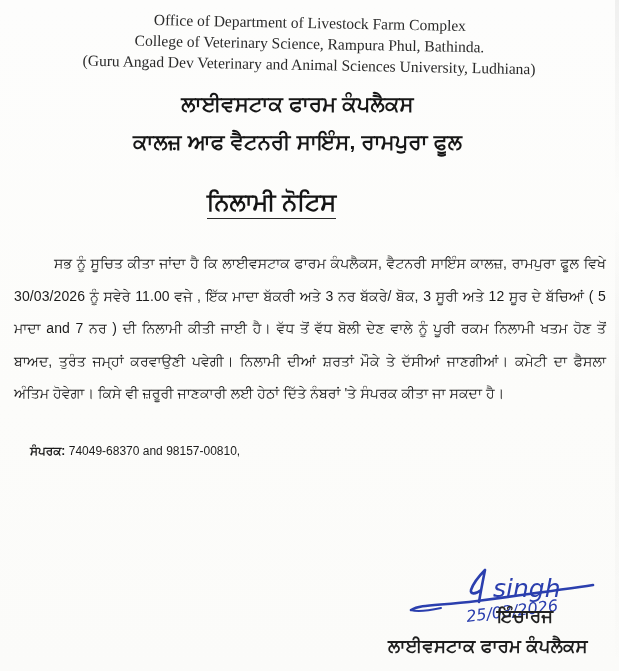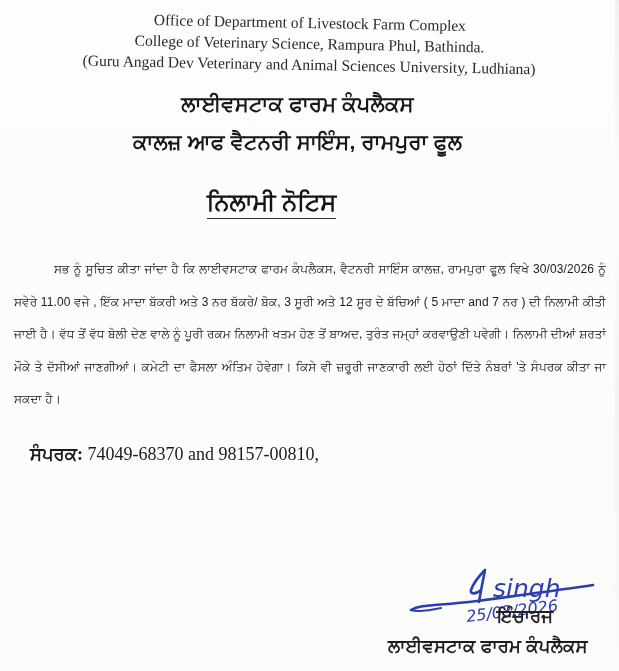--- a/index.html
+++ b/index.html
@@ -34,28 +34,28 @@
   .pa-head.l2{top:130px;}
   .notice-title-wrap{
     position:absolute;top:188px;left:0;width:100%;text-align:center;
     transform:translateX(-38px);
   }
   .notice-title{
     display:inline-block;font-weight:700;font-size:24px;color:#141414;
     border-bottom:1.6px solid #2a2a2a;padding-bottom:2px;
   }
   .body-par{
-    position:absolute;top:253px;left:14px;width:592px;
-    font-size:12px;line-height:32.5px;color:#1b1b1b;
+    position:absolute;top:247px;left:14px;width:592px;
+    font-size:14px;line-height:32.5px;color:#1b1b1b;
     text-align:justify;text-indent:40px;
     letter-spacing:.1px;
   }
   .contact-line{
     position:absolute;top:444px;left:30px;
-    font-size:18px;color:#1b1b1b;font-family:Liberation Serif, serif;
+    font-size:12px;color:#1b1b1b;
   }
   .contact-line .lbl{font-weight:700;}
   .sig-block{position:absolute;top:564px;right:12px;width:200px;height:78px;}
   .sig-block svg{display:block;}
   .incharge{
     position:absolute;top:606px;left:470px;width:110px;text-align:center;
     font-size:18px;font-weight:600;color:#222;
   }
   .org-bottom{
     position:absolute;top:636px;left:388px;

